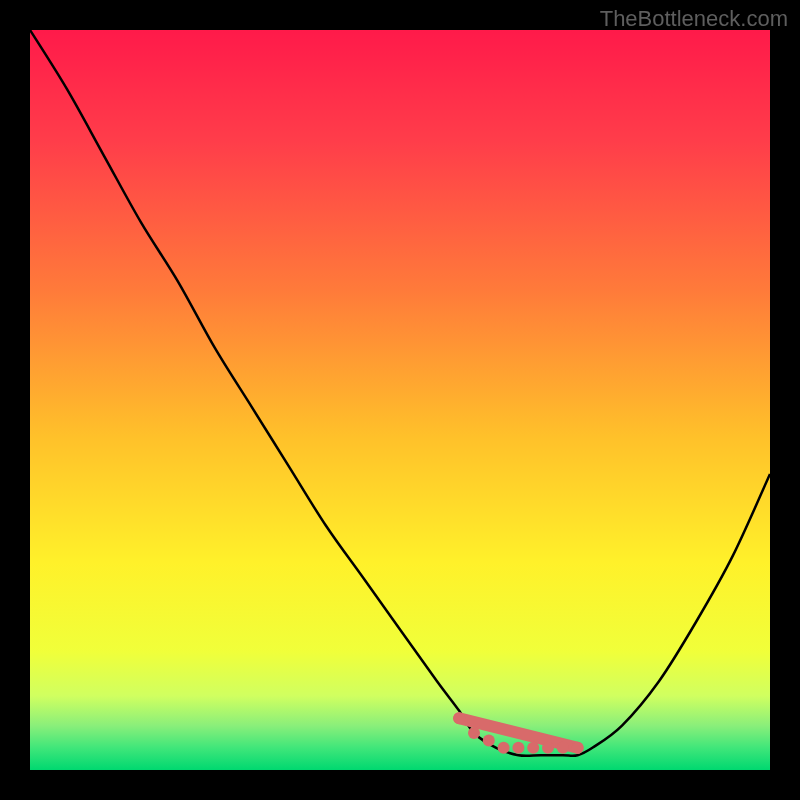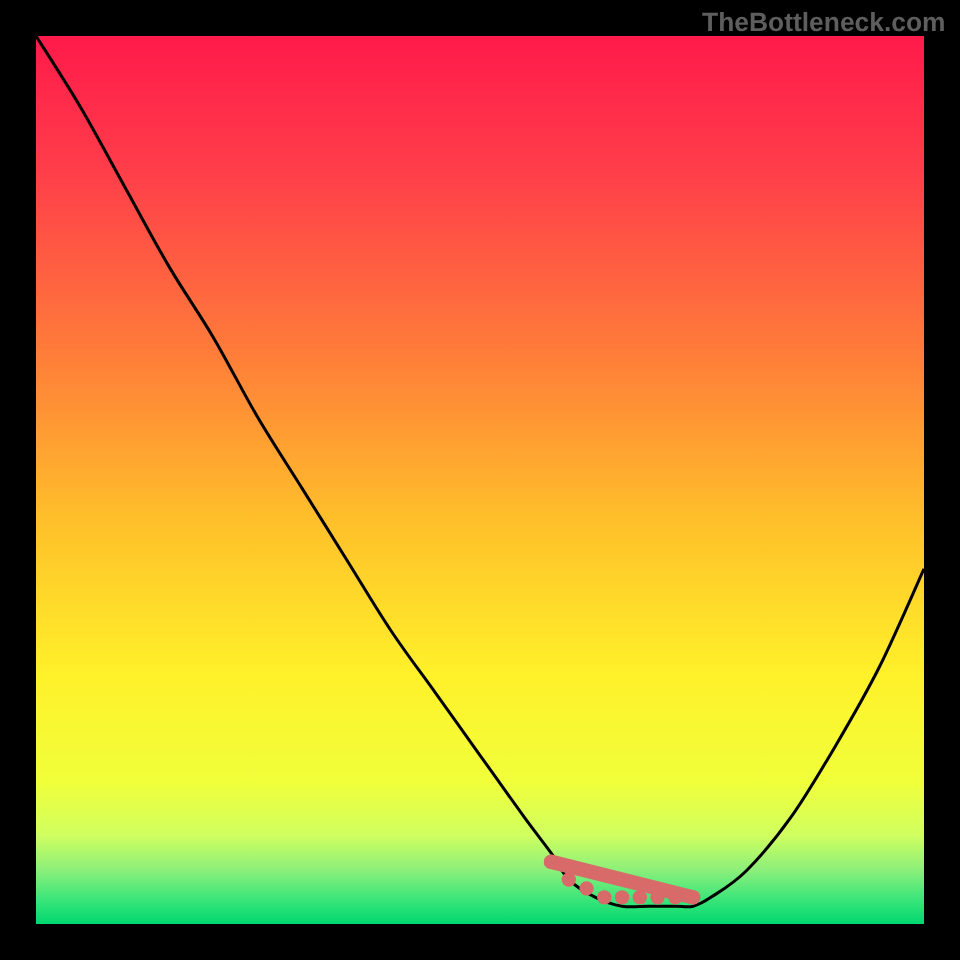--- a/index.html
+++ b/index.html
@@ -1,17 +1,17 @@
 <!DOCTYPE html>
 <html><head>
 <meta charset="utf-8">
 <style>
   * { margin: 0; padding: 0; box-sizing: border-box; }
   body { width: 800px; height: 800px; background: #000; position: relative; font-family: Arial, sans-serif; }
-  .watermark { position: absolute; top: 6px; right: 12px; color: #5e5e5e; font-size: 22px; font-weight: 700; z-index: 10; }
+  .watermark { position: absolute; top: 6px; right: 12px; color: #5e5e5e; font-size: 22px; font-weight: 400; z-index: 10; }
   .plot-area { position: absolute; left: 30px; top: 30px; width: 740px; height: 740px; }
   .gradient-bg { position: absolute; width: 100%; height: 100%; }
   .curve-layer { position: absolute; width: 100%; height: 100%; }
 </style>
 </head>
 <body>
 
 <div class="watermark">TheBottleneck.com</div>
 
 <div class="plot-area">

